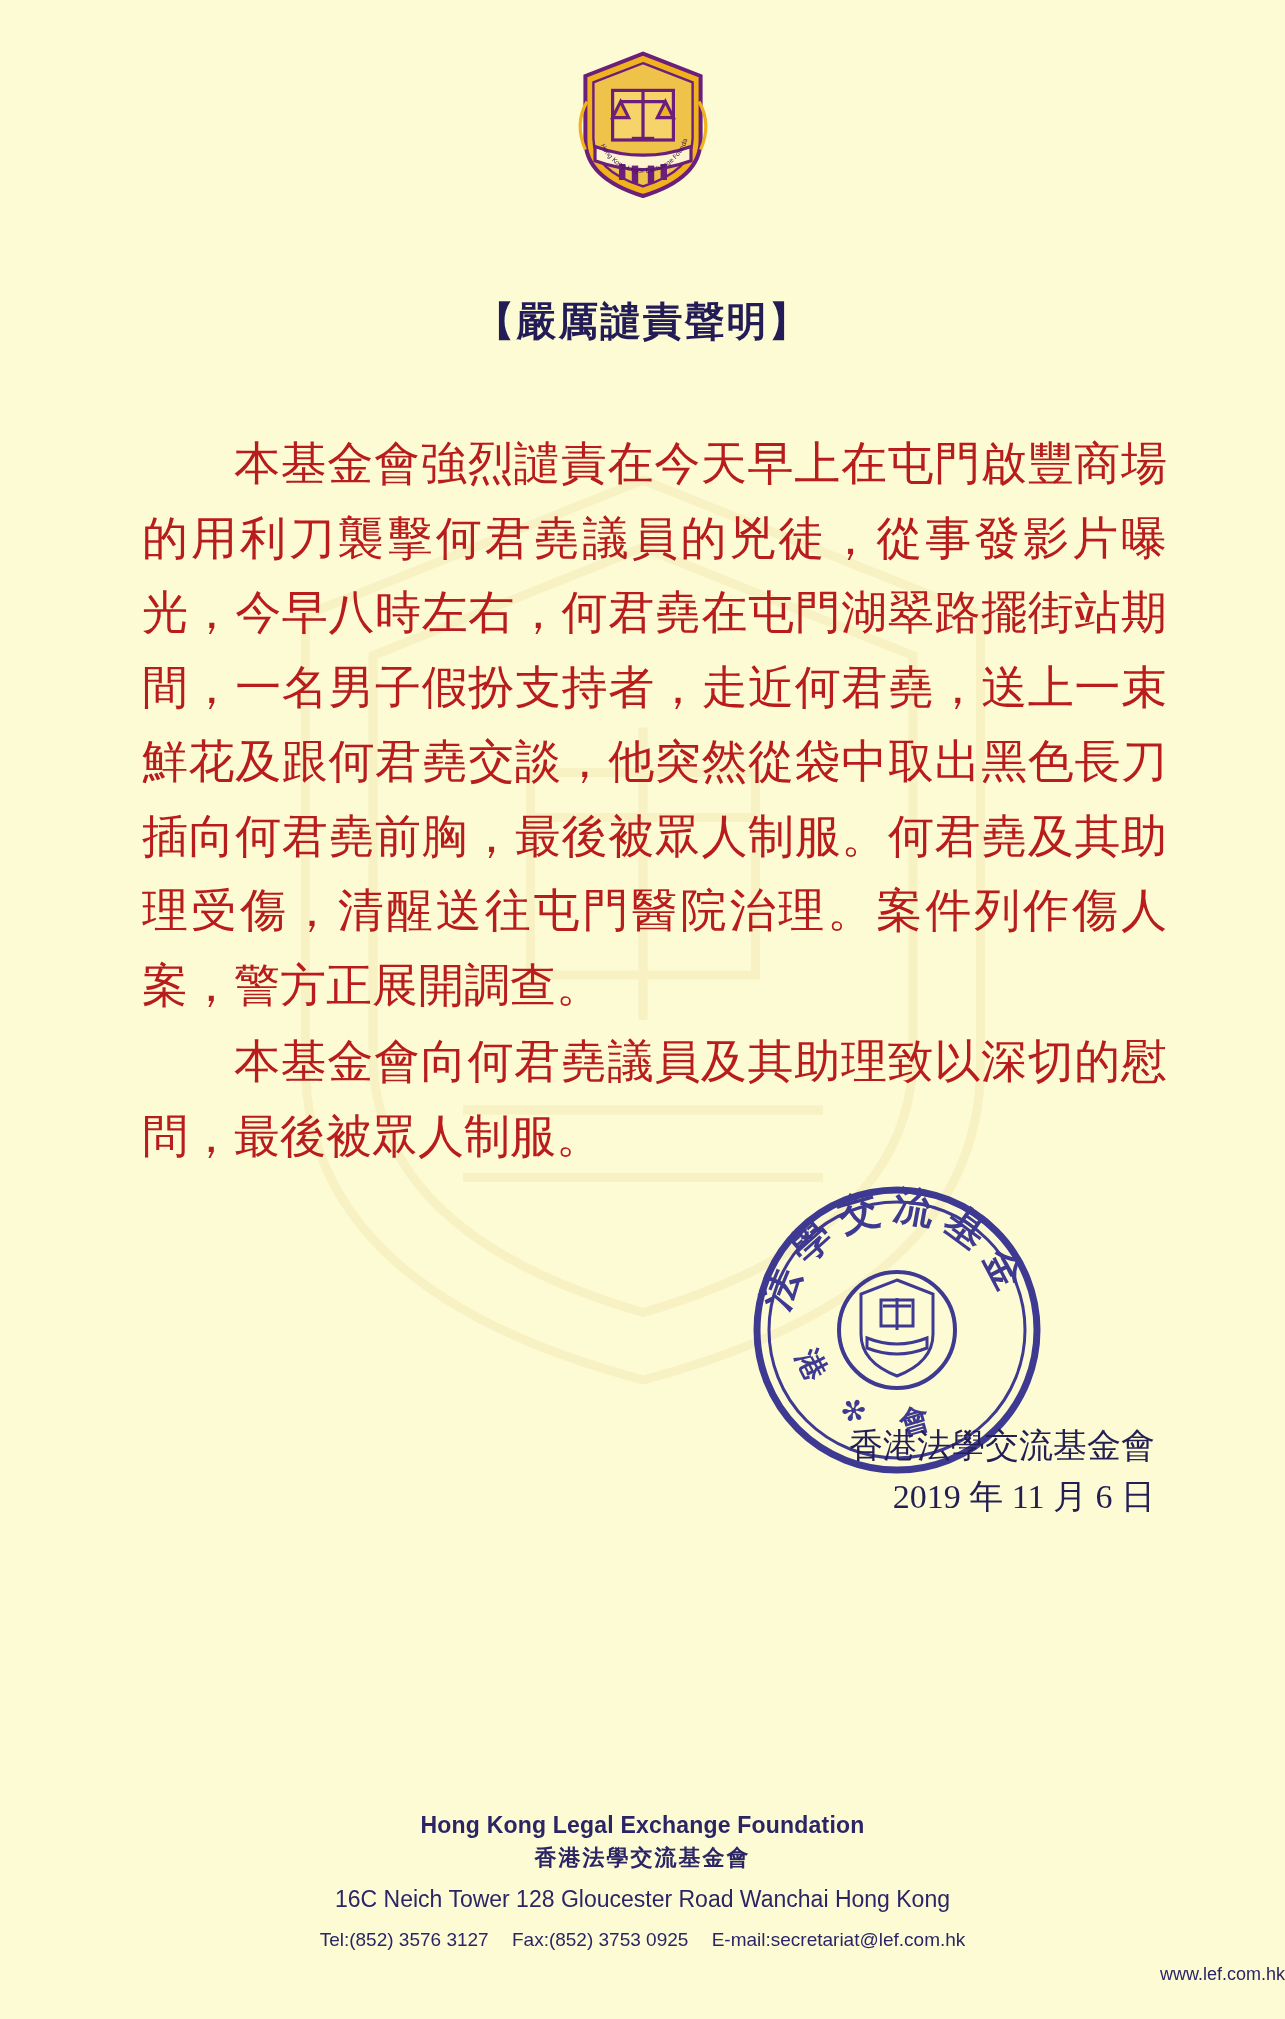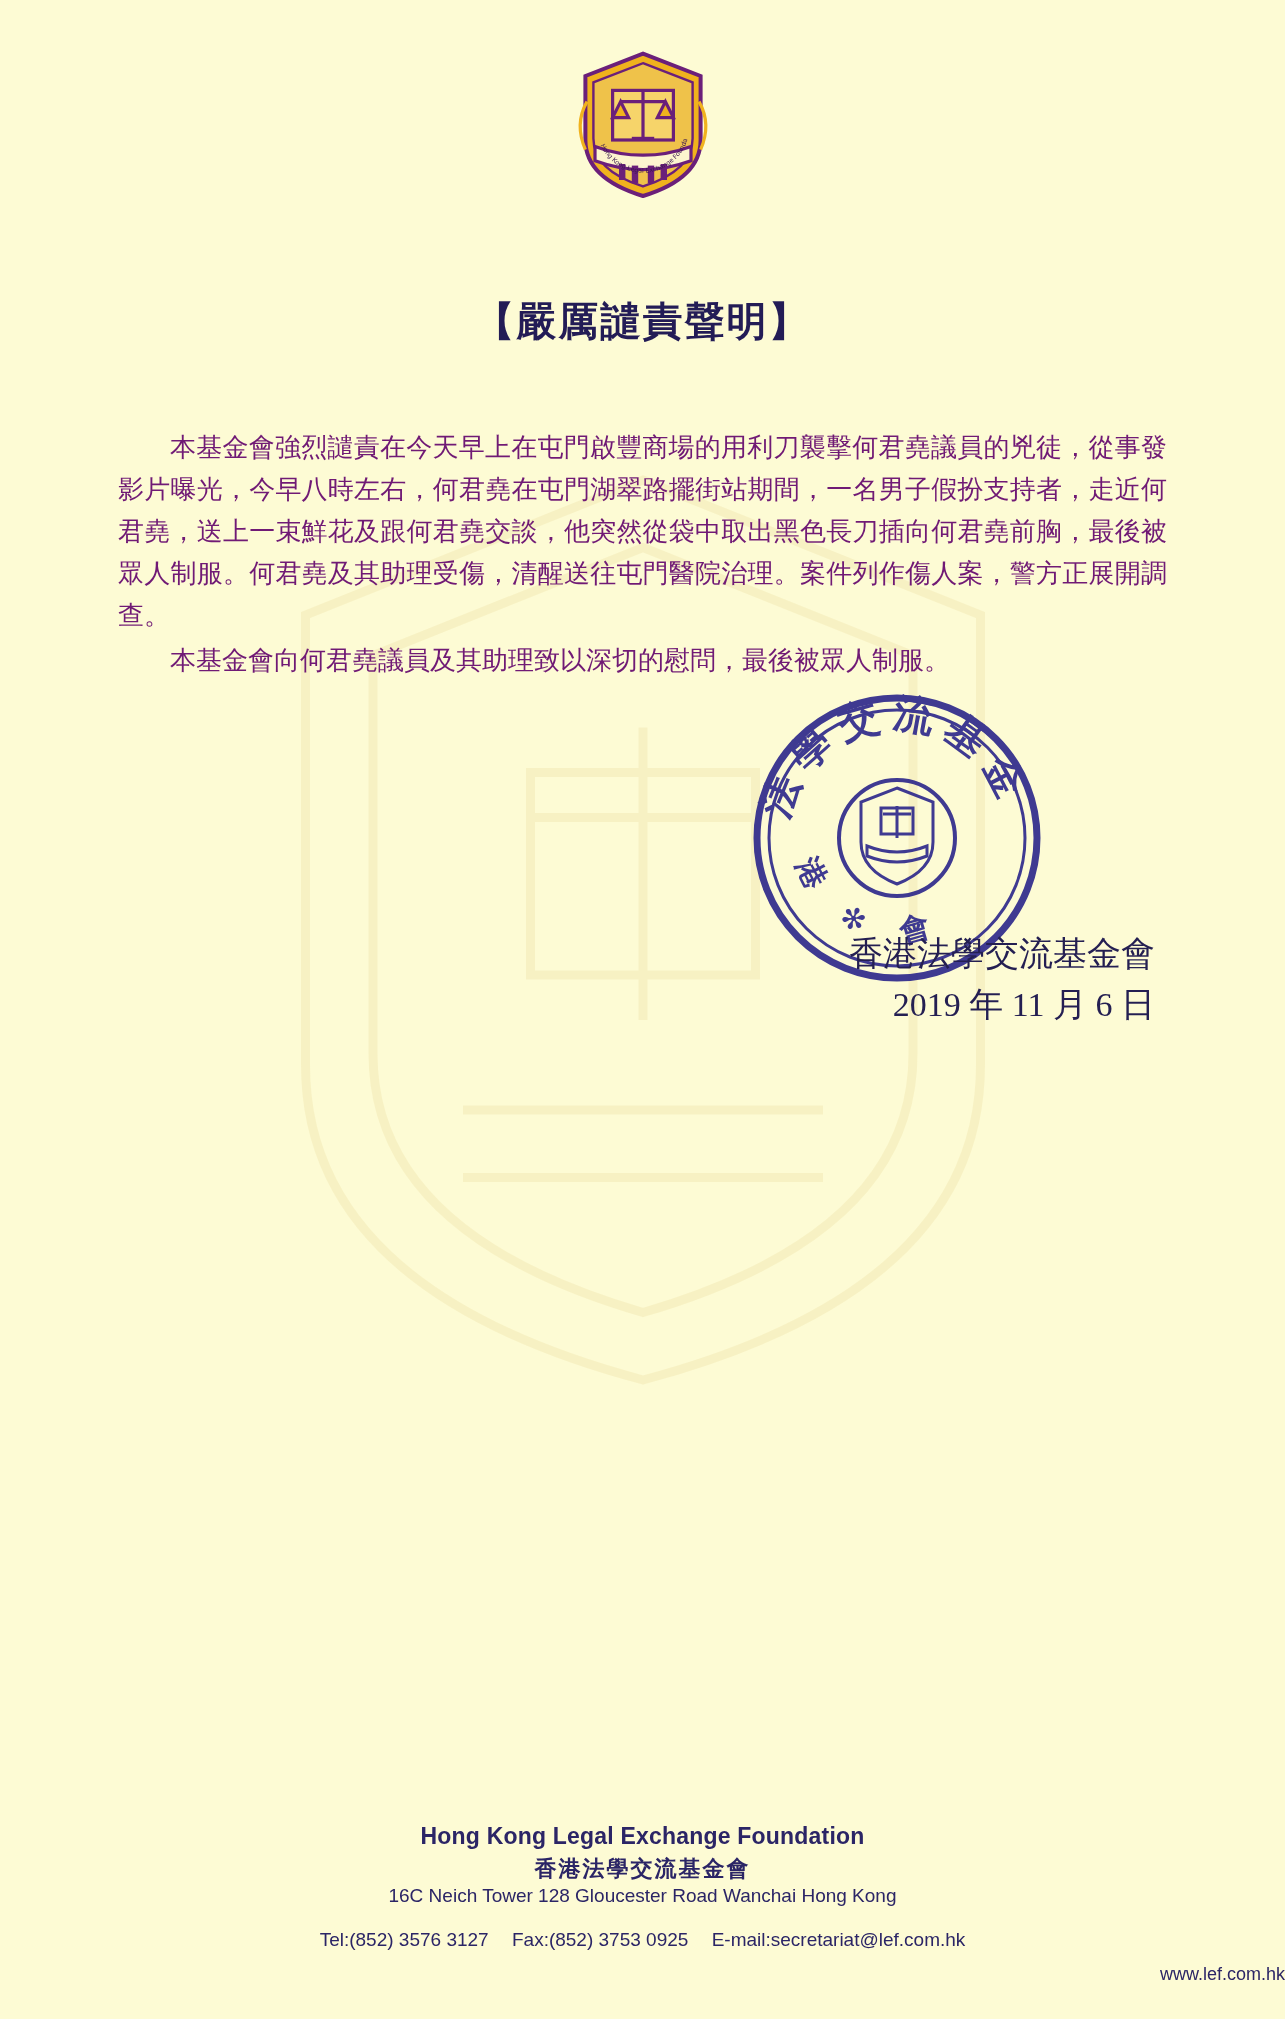--- a/index.html
+++ b/index.html
@@ -59,25 +59,26 @@
     font-size: 40px;
     font-weight: bold;
     letter-spacing: 2px;
     color: #231c56;
     font-family: "DejaVu Serif", "Liberation Serif", serif;
   }
 
   
   .body-text {
     margin-top: 78px;
-    font-size: 26px;
+    font-size: 46px;
     line-height: 1.62;
     text-align: justify;
     text-justify: inter-ideograph;
-    color: #701a75;
+    color: #b91c1c;
+    margin-left: 24px;
   }
   .body-text p {
     margin: 0 0 2px 0;
     text-indent: 2em;
   }
 
   
   .sign-block {
     position: relative;
     margin-top: 16px;
@@ -119,26 +120,26 @@
     letter-spacing: 0.2px;
   }
   .footer .f-zh-title {
     font-size: 22px;
     font-weight: bold;
     margin-top: 4px;
     letter-spacing: 2px;
     font-family: "DejaVu Sans", "Liberation Sans", sans-serif;
   }
   .footer .f-addr {
-    font-size: 19px;
-    margin-top: 1px;
+    font-size: 23px;
+    margin-top: 13px;
   }
   .footer .f-contact {
     font-size: 19px;
-    margin-top: 22px;
+    margin-top: 16px;
   }
   .footer .f-contact span { margin: 0 9px; }
   .footer .f-web {
     font-size: 18px;
     margin-top: 13px;
     text-align: right;
   }
 </style>
 </head>
 <body>

